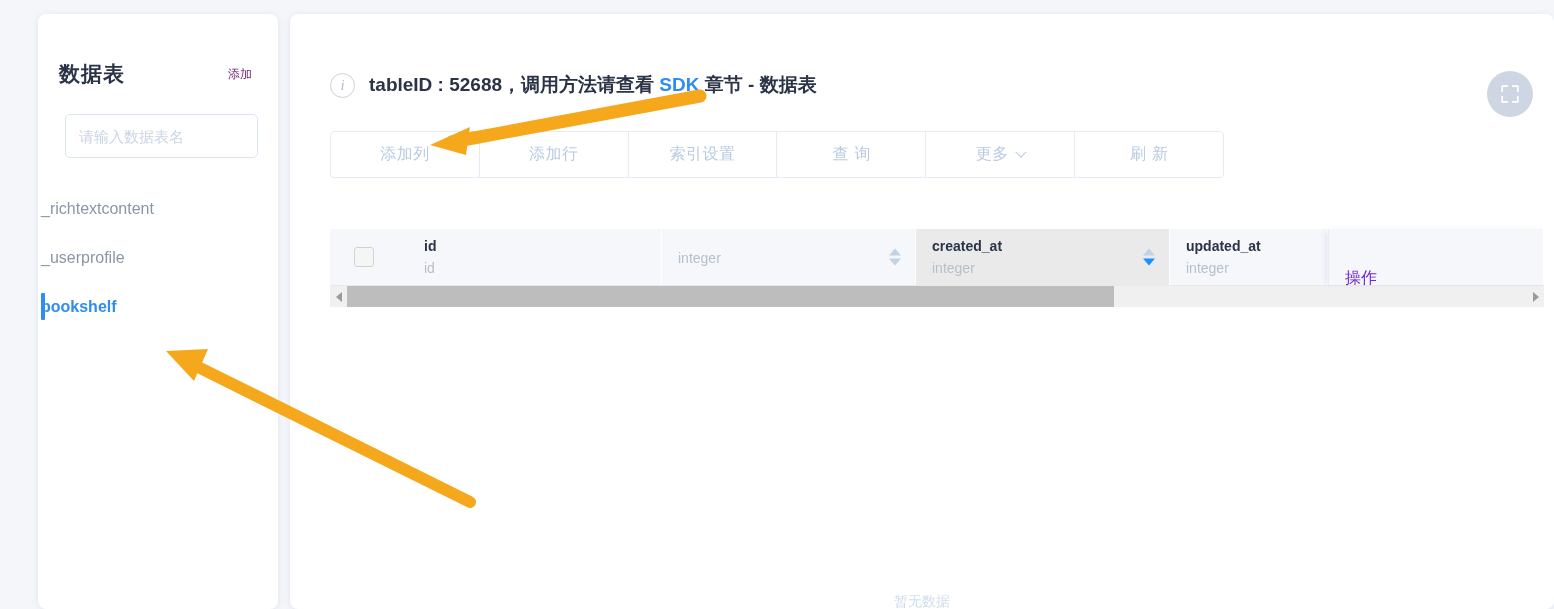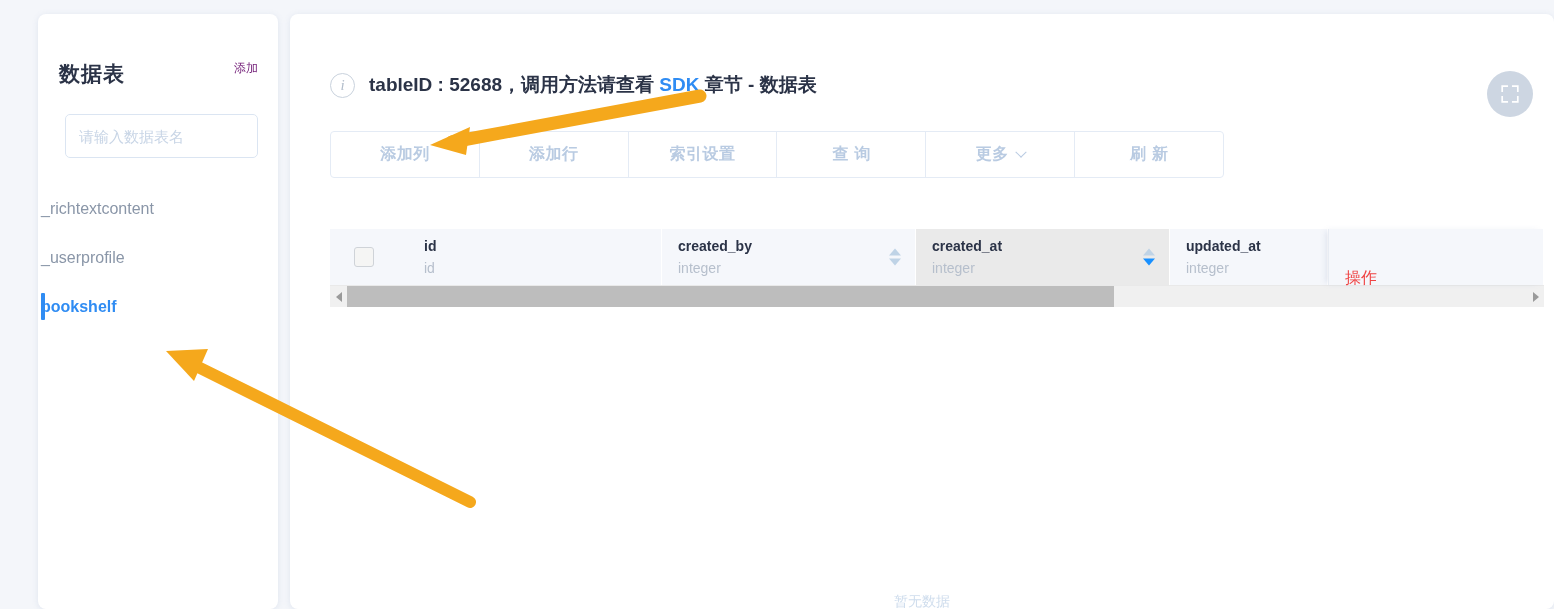--- a/index.html
+++ b/index.html
@@ -32,23 +32,23 @@
     background: #ffffff;
     border-radius: 8px;
     box-shadow: 0 1px 6px rgba(120,140,180,0.16);
     box-sizing: border-box;
     flex: 0 0 auto;
     position: relative;
     overflow: hidden;
   }
   .sidebar-head {
     display: flex;
-    align-items: flex-start;
+    align-items: center;
     justify-content: space-between;
-    padding: 46px 20px 0 21px;
+    padding: 46px 26px 0 21px;
   }
   .sidebar-title {
     font-size: 21px;
     font-weight: bold;
     color: #2b3347;
     letter-spacing: 1px;
   }
   .sidebar-add {
     font-size: 12px;
     color: #701a75;
@@ -171,21 +171,20 @@
     flex: 1 1 0;
     display: flex;
     align-items: center;
     justify-content: center;
     font-size: 16px;
     color: #b9cbe2;
     border-right: 1px solid #e4ebf5;
     cursor: pointer;
     user-select: none;
     letter-spacing: 0.5px;
-    font-weight: bold;
   }
   .bar-btn:last-child { border-right: none; }
   .bar-btn.wide-space { letter-spacing: 6px; text-indent: 6px; }
   .chev {
     display: inline-block;
     margin-left: 8px;
     width: 7px;
     height: 7px;
     border-right: 1.4px solid #b9cbe2;
     border-bottom: 1.4px solid #b9cbe2;
@@ -226,21 +225,21 @@
     line-height: 20px;
     margin-top: 2px;
   }
   .th.hovered { background: #eaeaea; }
   .th.action {
     background: #f5f7fb;
     border-left: 1px solid #e8ecf3;
     box-shadow: -4px 0 6px -2px rgba(120,140,180,0.18);
     justify-content: center;
   }
-  .th.action .th-name { font-weight: normal; font-size: 16px; color: #ef4444; margin-top: 40px; }
+  .th.action .th-name { font-weight: normal; font-size: 16px; color: #6d28d9; margin-top: 40px; }
   .checkbox {
     width: 20px;
     height: 20px;
     border: 1px solid #cfd3d8;
     border-radius: 3px;
     background: #f5f5f4;
     cursor: pointer;
     box-sizing: border-box;
   }
   .sorter {
@@ -395,21 +394,20 @@
         <div class="th sel">
           <div class="checkbox"></div>
         </div>
 
         <div class="th" style="width:254px">
           <div class="th-name">id</div>
           <div class="th-type">id</div>
         </div>
 
         <div class="th" style="width:254px">
-          <div class="th-name">created_by</div>
           <div class="th-type">integer</div>
           <div class="sorter">
             <div class="tri-up"></div>
             <div class="tri-down"></div>
           </div>
         </div>
 
         <div class="th hovered" style="width:254px">
           <div class="th-name">created_at</div>
           <div class="th-type">integer</div>

